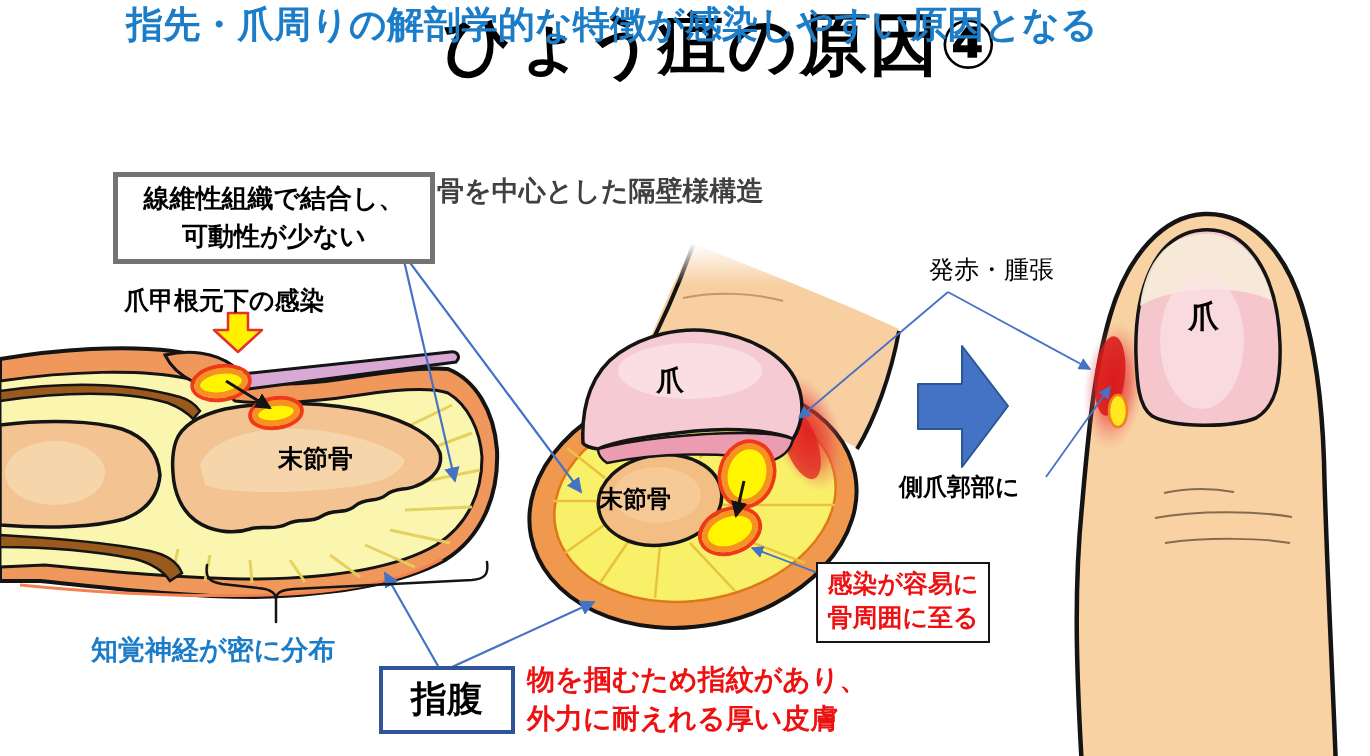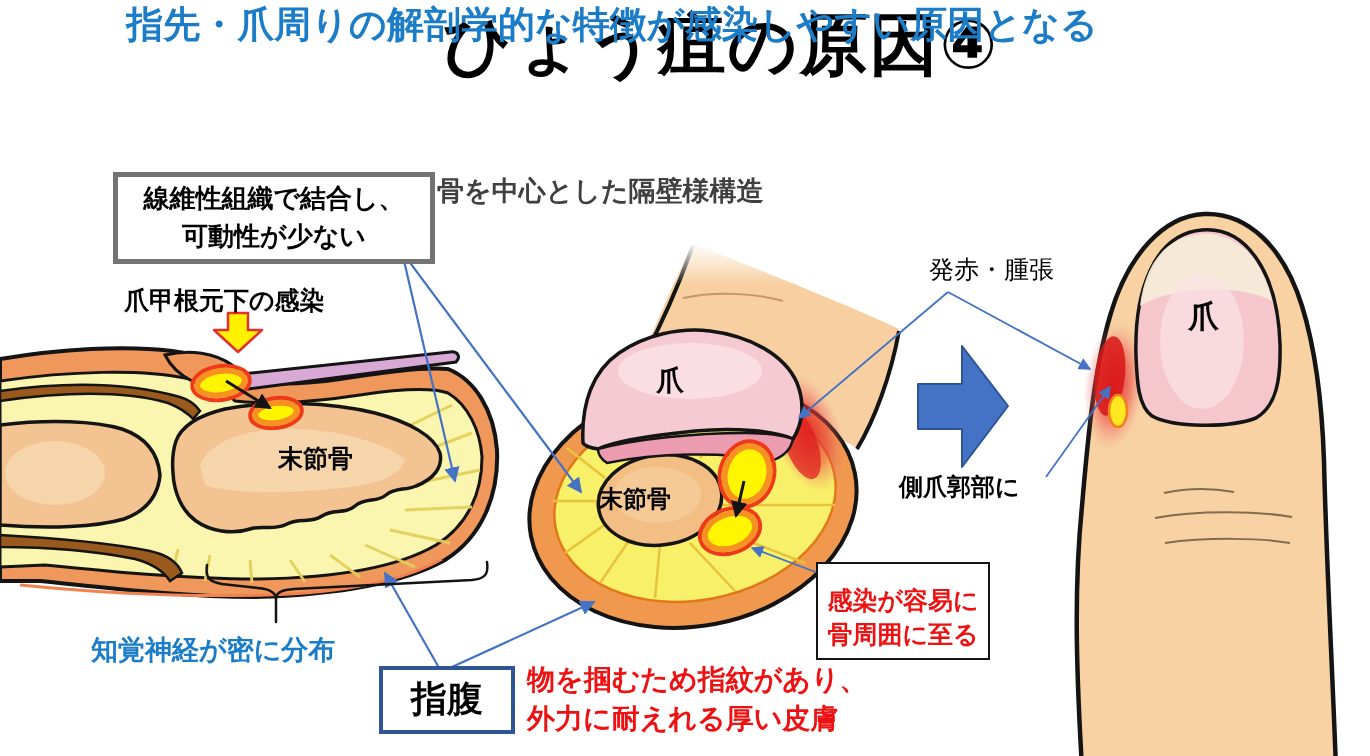--- a/index.html
+++ b/index.html
@@ -13,21 +13,21 @@
   #page-subtitle{left:0;top:100;width:1224px;text-align:center;font-size:37px;font-weight:700;
                  color:#1B7CC8;}
   .callout-box{background:#fff;text-align:center;z-index:3;position:absolute;}
   #fibrous-box{left:113px;top:172px;width:312px;height:80px;border:5px solid #737373;
                font-size:26px;font-weight:700;line-height:38px;padding-top:2px;}
   #septum-note{left:437px;top:172px;font-size:27px;font-weight:700;color:#404040;line-height:38px;}
   #nail-root-label{left:124px;top:284px;font-size:25px;font-weight:700;}
   #redness-label{left:897px;top:253px;font-size:25px;font-weight:400;margin-left:32px;}
   #lateral-fold-label{left:899px;top:472px;font-size:24px;font-weight:700;line-height:31px;}
   #infection-bone-box{left:816px;top:562px;width:170px;height:74px;border:2px solid #141414;
-                      color:#EE1111;font-size:25px;font-weight:700;line-height:34px;padding-top:20px;}
+                      color:#EE1111;font-size:25px;font-weight:700;line-height:34px;padding-top:3px;}
   #sensory-label{left:91px;top:632px;font-size:27px;font-weight:700;color:#1B7CC8;}
   #pad-box{left:379px;top:666px;width:128px;height:60px;border:4px solid #2F5597;
            font-size:36px;font-weight:700;line-height:58px;}
   #grip-note{left:527px;top:660px;font-size:28px;font-weight:700;color:#EE1111;line-height:39px;}
   #tsume-mid{left:656px;top:362px;font-size:28px;font-weight:600;}
   #tsume-right{left:1188px;top:296px;font-size:31px;font-weight:600;}
   #phalanx-left{left:278px;top:442px;font-size:25px;font-weight:700;}
   #phalanx-mid{left:599px;top:483px;font-size:24px;font-weight:700;}
 </style>
 </head>

